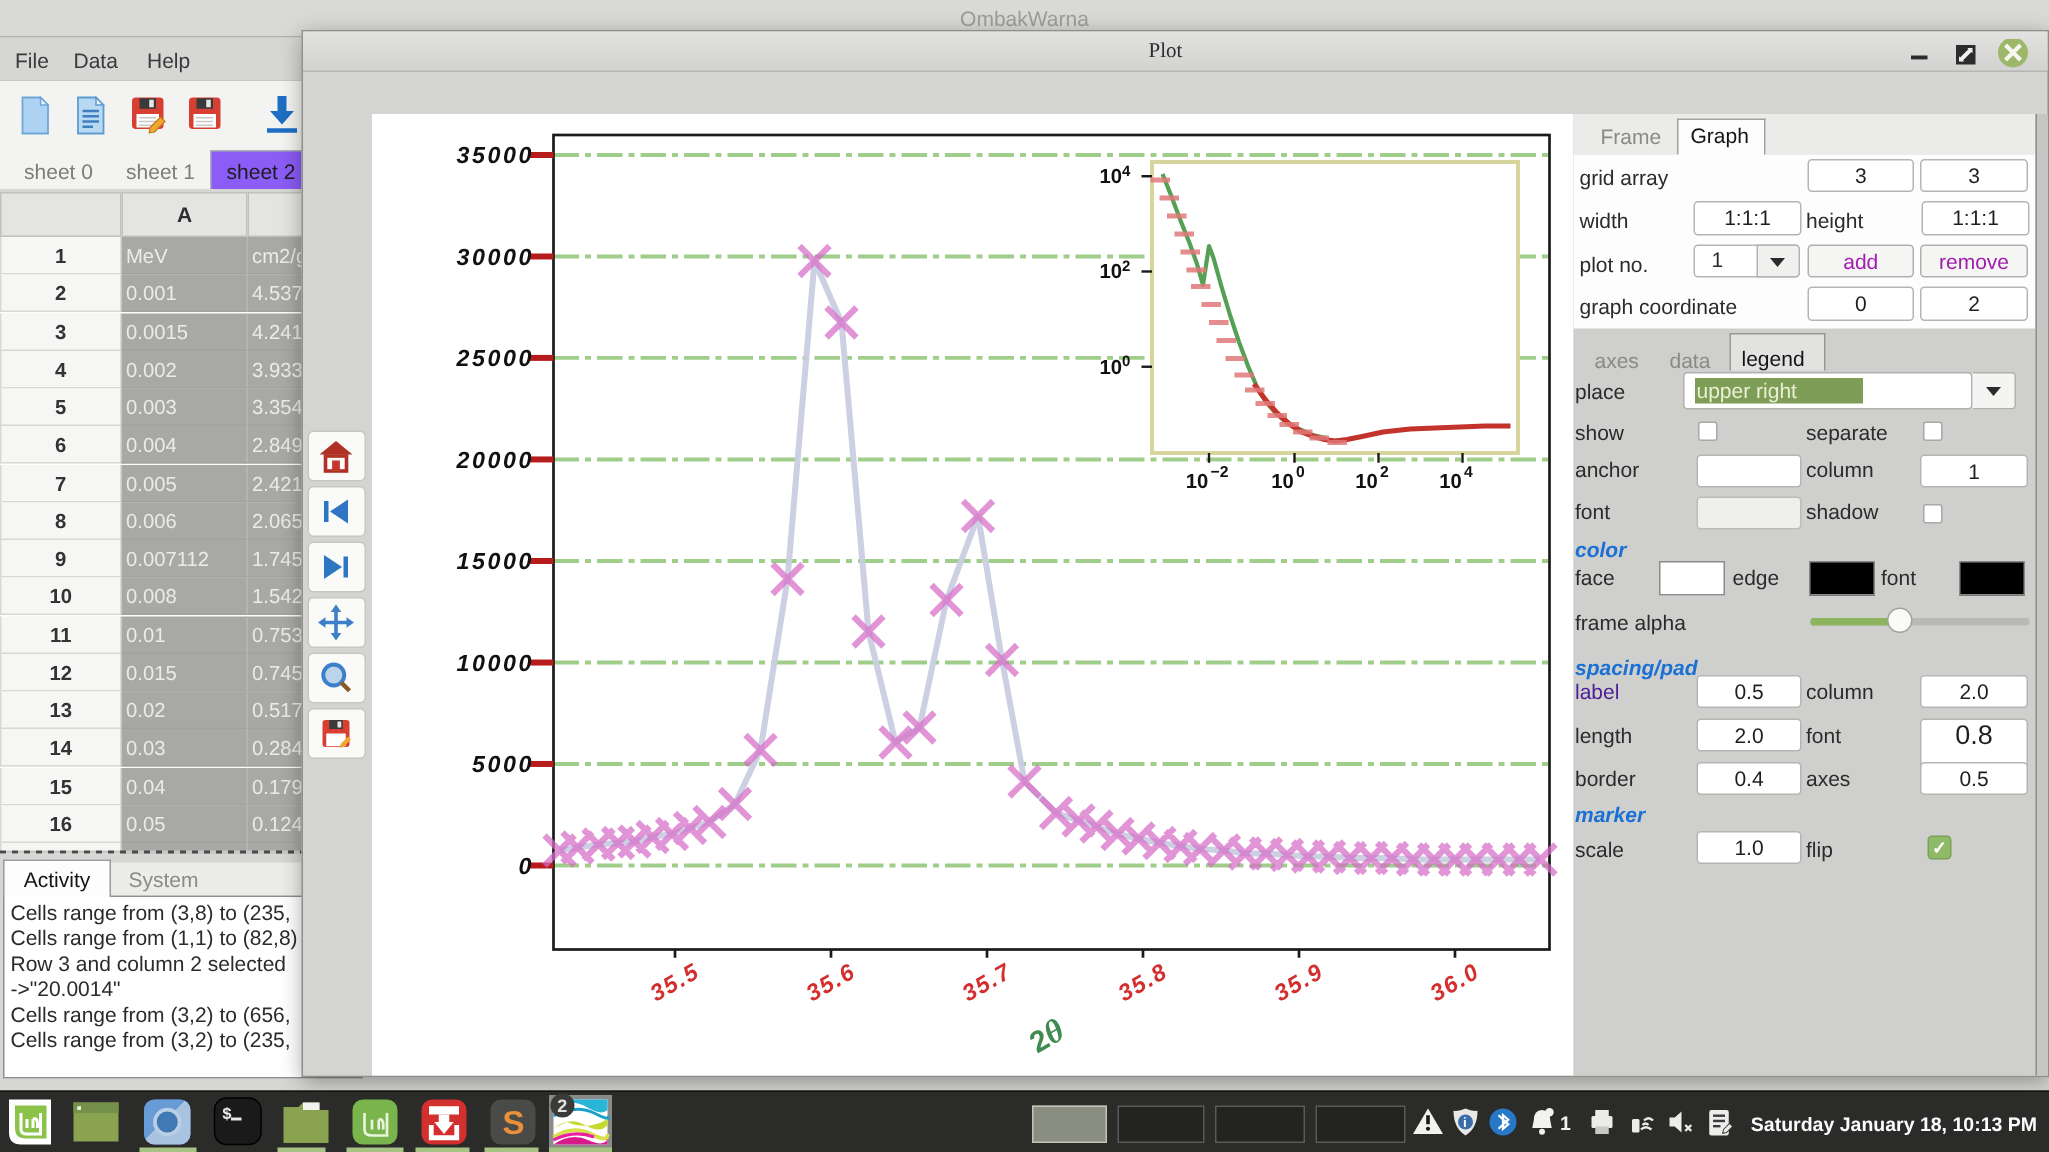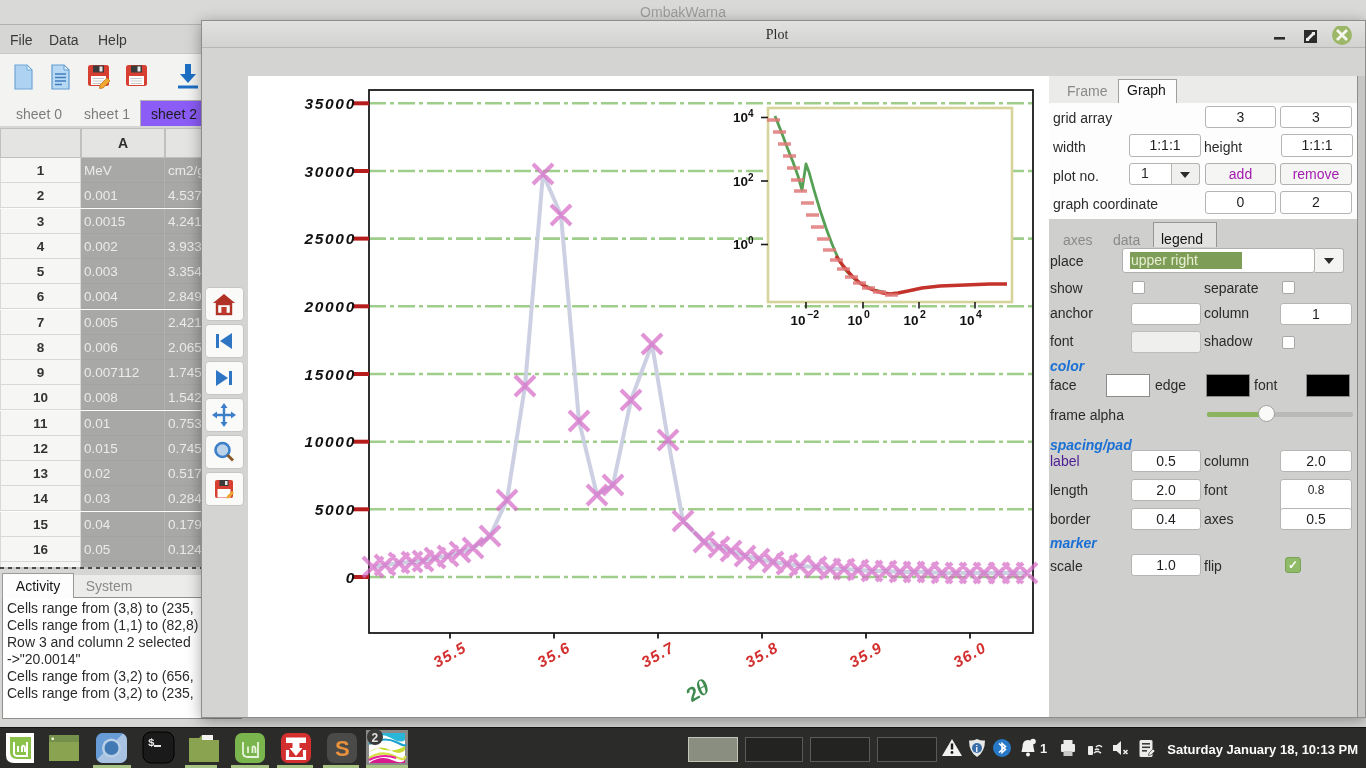--- a/index.html
+++ b/index.html
@@ -340,21 +340,21 @@
         <div class="abs" style="left:158px; top:336px; width:59px; height:4.5px; background:#8cb45f; border-radius:2px;"></div>
         <div class="abs" style="left:209px; top:329px; width:17px; height:17px; background:#fafaf8; border:1px solid #a0a09e; border-radius:50%;"></div>
         <span class="bluehead" style="left:1px; top:361px;">spacing/pad</span>
         <span class="lbl" style="left:1px; top:377px; color:#4c1d95;">label</span>
         <div class="inp" style="left:82px; top:374px; width:70px; height:22px; line-height:20px; font-size:14px;">0.5</div>
         <span class="lbl" style="left:155px; top:377px; color:#2b2b2b;">column</span>
         <div class="inp" style="left:231px; top:374px; width:72px; height:22px; line-height:20px; font-size:14px;">2.0</div>
         <span class="lbl" style="left:1px; top:406px; color:#2b2b2b;">length</span>
         <div class="inp" style="left:82px; top:403px; width:70px; height:22px; line-height:20px; font-size:14px;">2.0</div>
         <span class="lbl" style="left:155px; top:406px; color:#2b2b2b;">font</span>
-        <div class="inp" style="left:231px; top:403px; width:72px; height:40px; line-height:20px; font-size:12px;">0.8</div>
+        <div class="inp" style="left:231px; top:403px; width:72px; height:40px; line-height:20px; font-size:18px;">0.8</div>
         <span class="lbl" style="left:1px; top:435px; color:#2b2b2b;">border</span>
         <div class="inp" style="left:82px; top:432px; width:70px; height:22px; line-height:20px; font-size:14px;">0.4</div>
         <span class="lbl" style="left:155px; top:435px; color:#2b2b2b;">axes</span>
         <div class="inp" style="left:231px; top:432px; width:72px; height:22px; line-height:20px; font-size:14px;">0.5</div>
         <span class="bluehead" style="left:1px; top:459px;">marker</span>
         <span class="lbl" style="left:1px; top:482px; color:#2b2b2b;">scale</span>
         <div class="inp" style="left:82px; top:478px; width:70px; height:22px; line-height:20px; font-size:14px;">1.0</div>
         <span class="lbl" style="left:155px; top:482px; color:#2b2b2b;">flip</span>
         <div class="abs" style="left:236px; top:481px; width:16px; height:16px; background:#8fbb69; border:1px solid #7aa356; border-radius:3px; color:#ffffff; font-size:12px; font-weight:bold; text-align:center; line-height:15px;">✓</div>
       </div>

